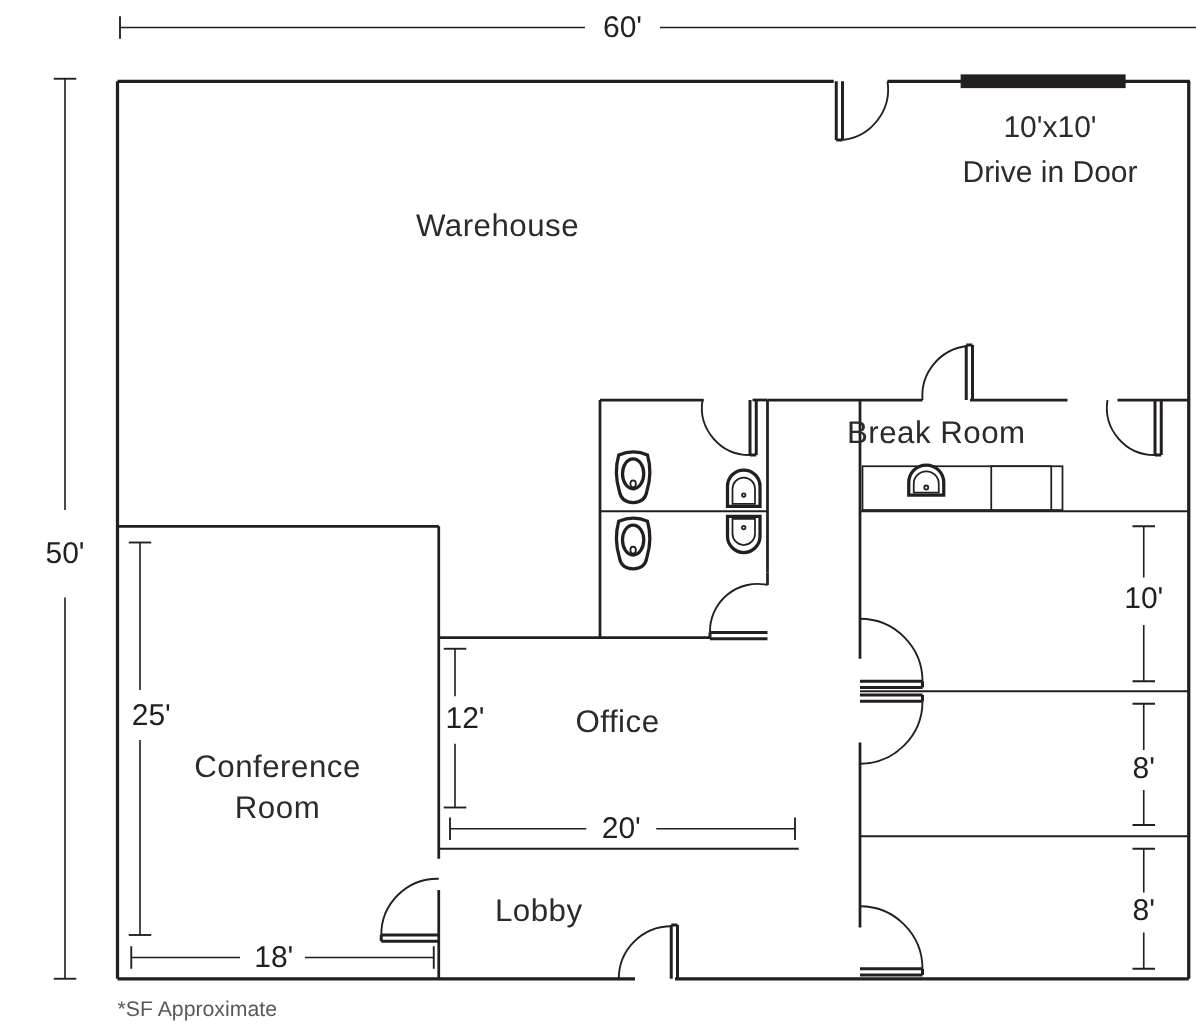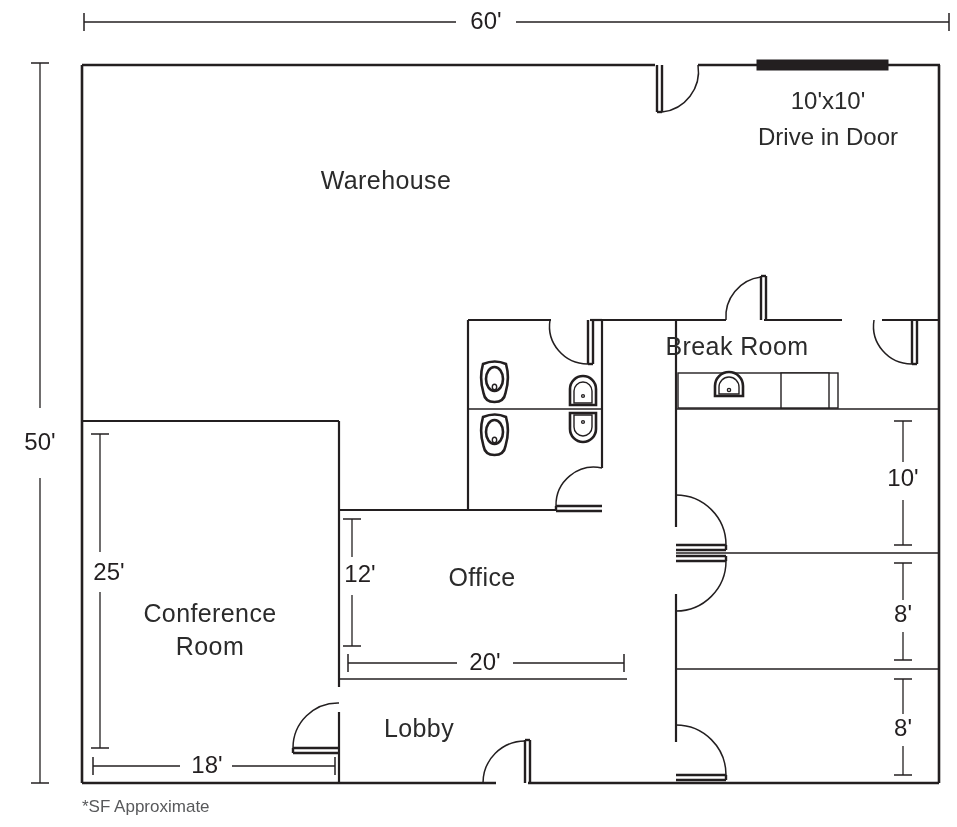--- a/index.html
+++ b/index.html
@@ -4,21 +4,21 @@
 <title>Floor Plan</title>
 <style>
   html,body{margin:0;padding:0;background:#ffffff;}
   body{
     width:957px;height:827px;
     font-family:"Liberation Sans", sans-serif;
     color:#231f20;
     overflow:hidden;
     position:relative;
   }
-  #plan-root{position:absolute;left:4px;top:0;width:819px;height:827px;}
+  #plan-root{position:absolute;left:16px;top:0;width:819px;height:827px;}
   svg#floorplan{display:block;width:957px;height:827px;}
 
   .wall{stroke:#231f20;fill:none;}
   .wall-ext{stroke-width:2.6;}
   .wall-int{stroke-width:2.2;}
   .wall-thin{stroke-width:1.6;}
   .door-leaf{stroke:#231f20;stroke-width:2.4;fill:none;}
   .door-swing{stroke:#231f20;stroke-width:1.5;fill:none;}
   .fixture{stroke:#231f20;fill:#ffffff;}
   .fixture-thick{stroke-width:2.6;}

